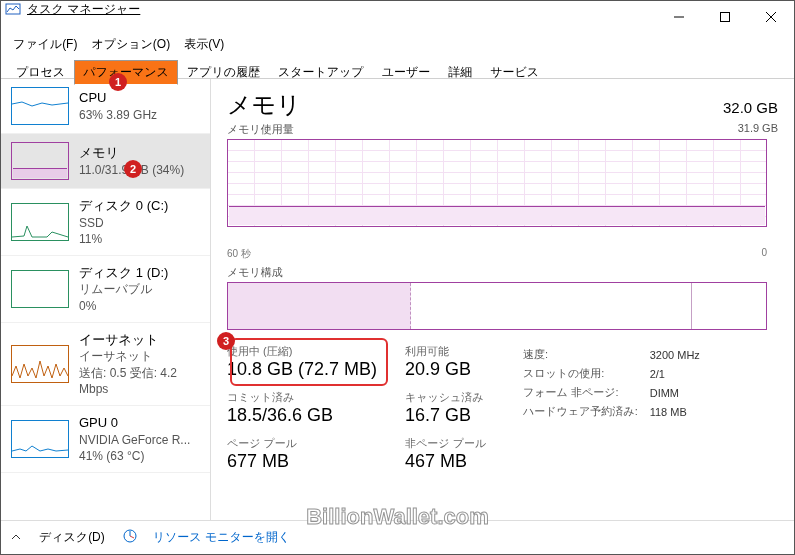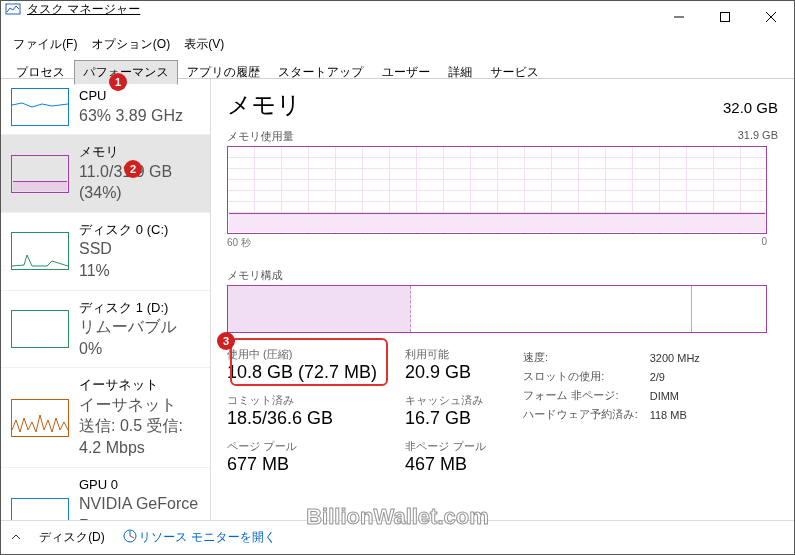--- a/index.html
+++ b/index.html
@@ -7,53 +7,53 @@
 .window { width: 795px; height: 555px; border: 1px solid #555; display: flex; flex-direction: column; position: relative; }
 .titlebar { height: 32px; display: flex; align-items: flex-start; padding: 0 0 0 4px; text-decoration: underline; }
 .titlebar-icon { width: 16px; height: 16px; margin-right: 6px; }
 .titlebar-title { font-size: 12px; flex: 0 0 auto; }
 .titlebar-spacer { flex: 1; }
 .win-btn { width: 46px; height: 32px; display: flex; align-items: center; justify-content: center; }
 .menubar { height: 22px; display: flex; align-items: flex-end; padding-left: 6px; gap: 2px; }
 .menubar span { padding: 2px 6px; font-size: 12px; }
 .tabbar { height: 24px; display: flex; align-items: center; padding-left: 6px; border-bottom: 1px solid #d0d0d0; gap: 0; }
 .tab { padding: 3px 8px; font-size: 12px; border: 1px solid transparent; border-bottom: none; margin-top: 10px; }
-.tab.active { border: 1px solid #999; border-bottom: 1px solid #fff; background: #e5e5e5; position: relative; top: 1px; }
+.tab.active { border: 1px solid #999; border-bottom: 1px solid #fff; background: #f97316; position: relative; top: 1px; }
 .body { flex: 1; display: flex; overflow: hidden; }
 .sidebar { width: 210px; border-right: 1px solid #ddd; overflow-y: auto; }
 .side-item { display: flex; align-items: center; padding: 8px 10px; gap: 10px; border-bottom: 1px solid #f0f0f0; }
 .side-item.selected { background: #e5e5e5; }
 .side-thumb { width: 58px; height: 38px; border: 1px solid; position: relative; flex-shrink: 0; }
 .side-text { display: flex; flex-direction: column; line-height: 1.35; }
 .side-name { font-size: 13px; }
-.side-sub { font-size: 16px; color: #555; }
+.side-sub { font-size: 12px; color: #555; }
 .content { flex: 1; padding: 10px 16px 0 16px; position: relative; }
 .hdr { display: flex; justify-content: space-between; align-items: baseline; }
 .hdr-title { font-size: 24px; font-weight: 400; }
 .hdr-right { font-size: 15px; }
-.section-label { font-size: 11px; color: #555; margin-top: 8px; display: flex; justify-content: space-between; }
+.section-label { font-size: 11px; color: #555; margin-top: 1px; display: flex; justify-content: space-between; }
 .chart-big { width: 540px; height: 88px; border: 1px solid #a040a0; margin-top: 2px; background: repeating-linear-gradient(to bottom, transparent, transparent 10px, #f3e0f3 10px, #f3e0f3 11px), repeating-linear-gradient(to right, transparent, transparent 26px, #f3e0f3 26px, #f3e0f3 27px); position: relative; }
 .chart-big::after { content:""; position:absolute; left:1px; right:1px; bottom:1px; height:18px; background:#f6e6f6; border-top:1px solid #a040a0; }
-.axis { display: flex; justify-content: space-between; font-size: 10px; color: #777; margin-top: 2px; width: 540px; }
+.axis { display: flex; justify-content: space-between; font-size: 10px; color: #777; margin-top: 20px; width: 540px; }
 .chart-small { width: 540px; height: 48px; border: 1px solid #a040a0; margin-top: 2px; display: flex; }
 .chart-small .seg1 { width: 34%; background: #f2def2; border-right: 1px dashed #c090c0; }
 .chart-small .seg2 { flex: 1; }
 .chart-small .seg3 { width: 14%; border-left: 1px solid #c5a0c5; }
 .stats { display: flex; margin-top: 14px; gap: 26px; }
 .stats-left { display: grid; grid-template-columns: auto auto; row-gap: 10px; column-gap: 28px; }
 .stat-block { min-width: 90px; }
 .stat-label { font-size: 11px; color: #666; }
 .stat-val { font-size: 18px; }
 .stats-right { font-size: 11px; color: #333; }
 .stats-right table td { padding: 1px 10px 1px 0; margin-top: 18px; }
 .stats-right table td:first-child { color: #555; }
 .highlight-box { position: absolute; border: 2px solid #e03030; border-radius: 6px; left: 229px; top: 337px; width: 158px; height: 48px; pointer-events: none; }
 .badge { position: absolute; width: 18px; height: 18px; border-radius: 50%; background: #d02020; color: #fff; font-size: 11px; font-weight: bold; display: flex; align-items: center; justify-content: center; z-index: 10; }
 .footer { height: 34px; border-top: 1px solid #ddd; display: flex; align-items: center; padding: 0 10px; gap: 18px; font-size: 12px; }
-.footer-link { color: #0066cc; display: flex; align-items: center; gap: 2px; }
+.footer-link { color: #0066cc; display: flex; align-items: center; gap: 16px; }
 .watermark { position: absolute; left: 50%; bottom: 24px; transform: translateX(-50%); font-size: 22px; font-weight: bold; color: #fff; -webkit-text-stroke: 1px #888; opacity: 0.9; pointer-events: none; font-family: Arial; }
 </style>
 </head>
 <body>
 
 <div class="window">
 
   <div class="titlebar">
     <span class="titlebar-icon">
       <svg width="16" height="16" viewBox="0 0 16 16">
@@ -181,21 +181,21 @@
       <div class="section-label">
         <span>メモリ使用量</span>
         <span>31.9 GB</span>
       </div>
       <div class="chart-big"></div>
       <div class="axis">
         <span>60 秒</span>
         <span>0</span>
       </div>
 
-      <div class="section-label" style="margin-top:18px">
+      <div class="section-label" style="margin-top:4px">
         <span>メモリ構成</span>
       </div>
       <div class="chart-small">
         <div class="seg1"></div>
           <div class="seg2"></div>
           <div class="seg3"></div>
       </div>
 
       <div class="stats">
         <div class="stats-left">
@@ -226,21 +226,21 @@
         </div>
         <div class="stats-right">
           <table>
             <tbody>
                 <tr>
                   <td>速度:</td>
                   <td>3200 MHz</td>
                 </tr>
             <tr>
                   <td>スロットの使用:</td>
-                  <td>2/9</td>
+                  <td>2/1</td>
                 </tr>
             <tr>
                   <td>フォーム 非ページ:</td>
                   <td>DIMM</td>
                 </tr>
             <tr>
                   <td>ハードウェア予約済み:</td>
                   <td>118 MB</td>
                 </tr>
           </tbody>

